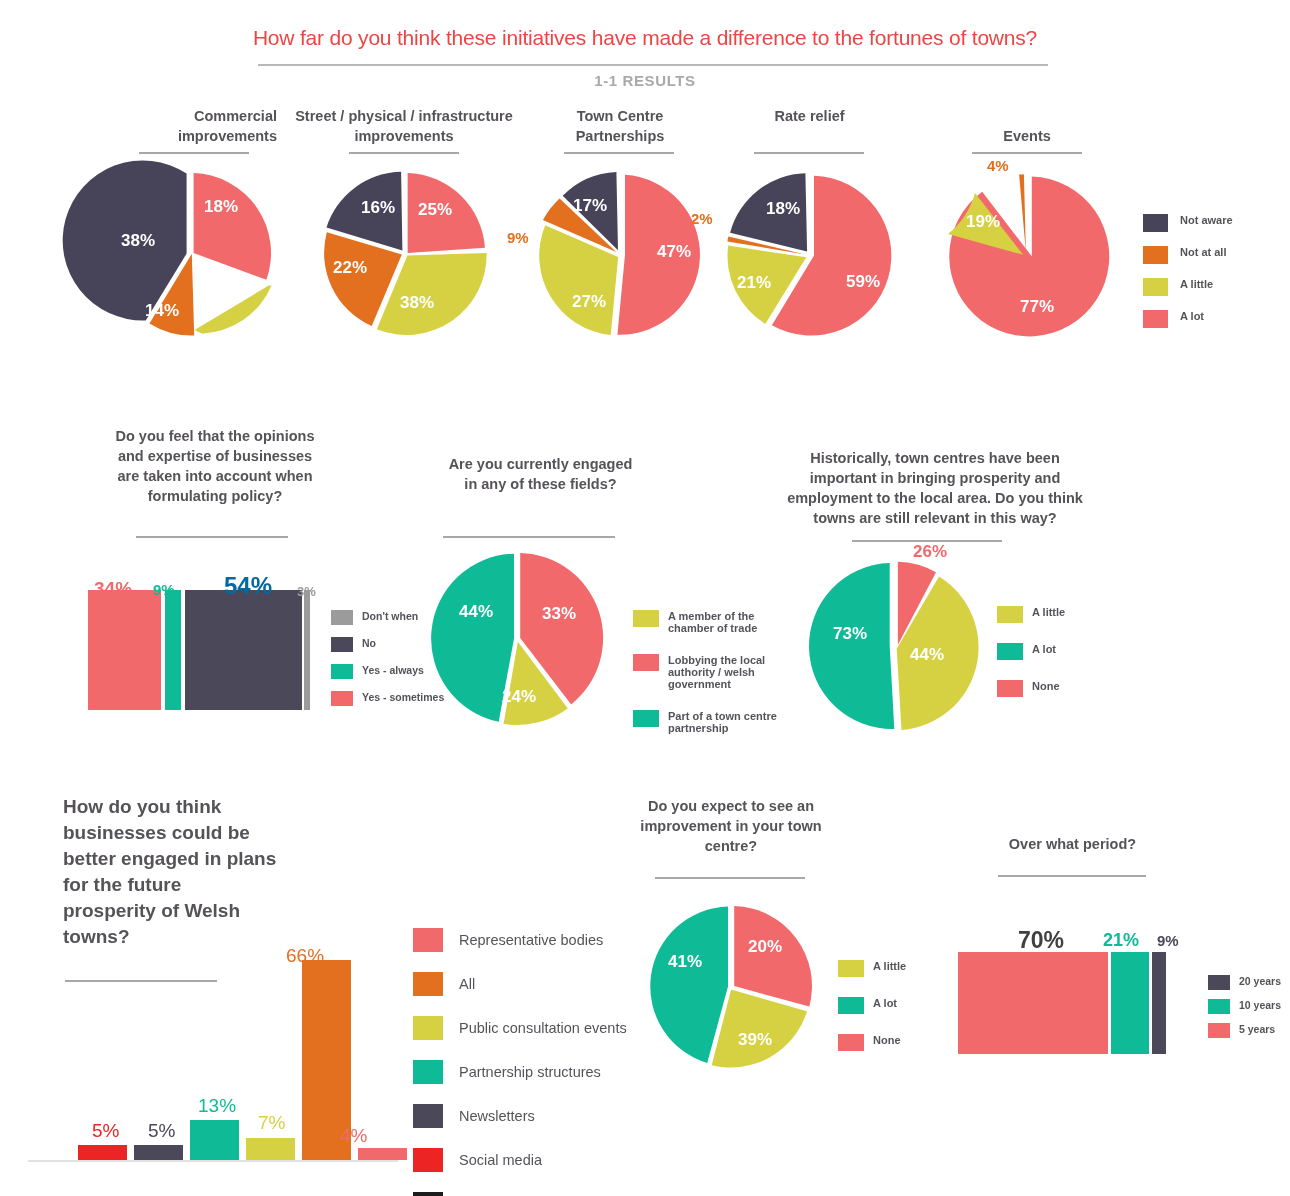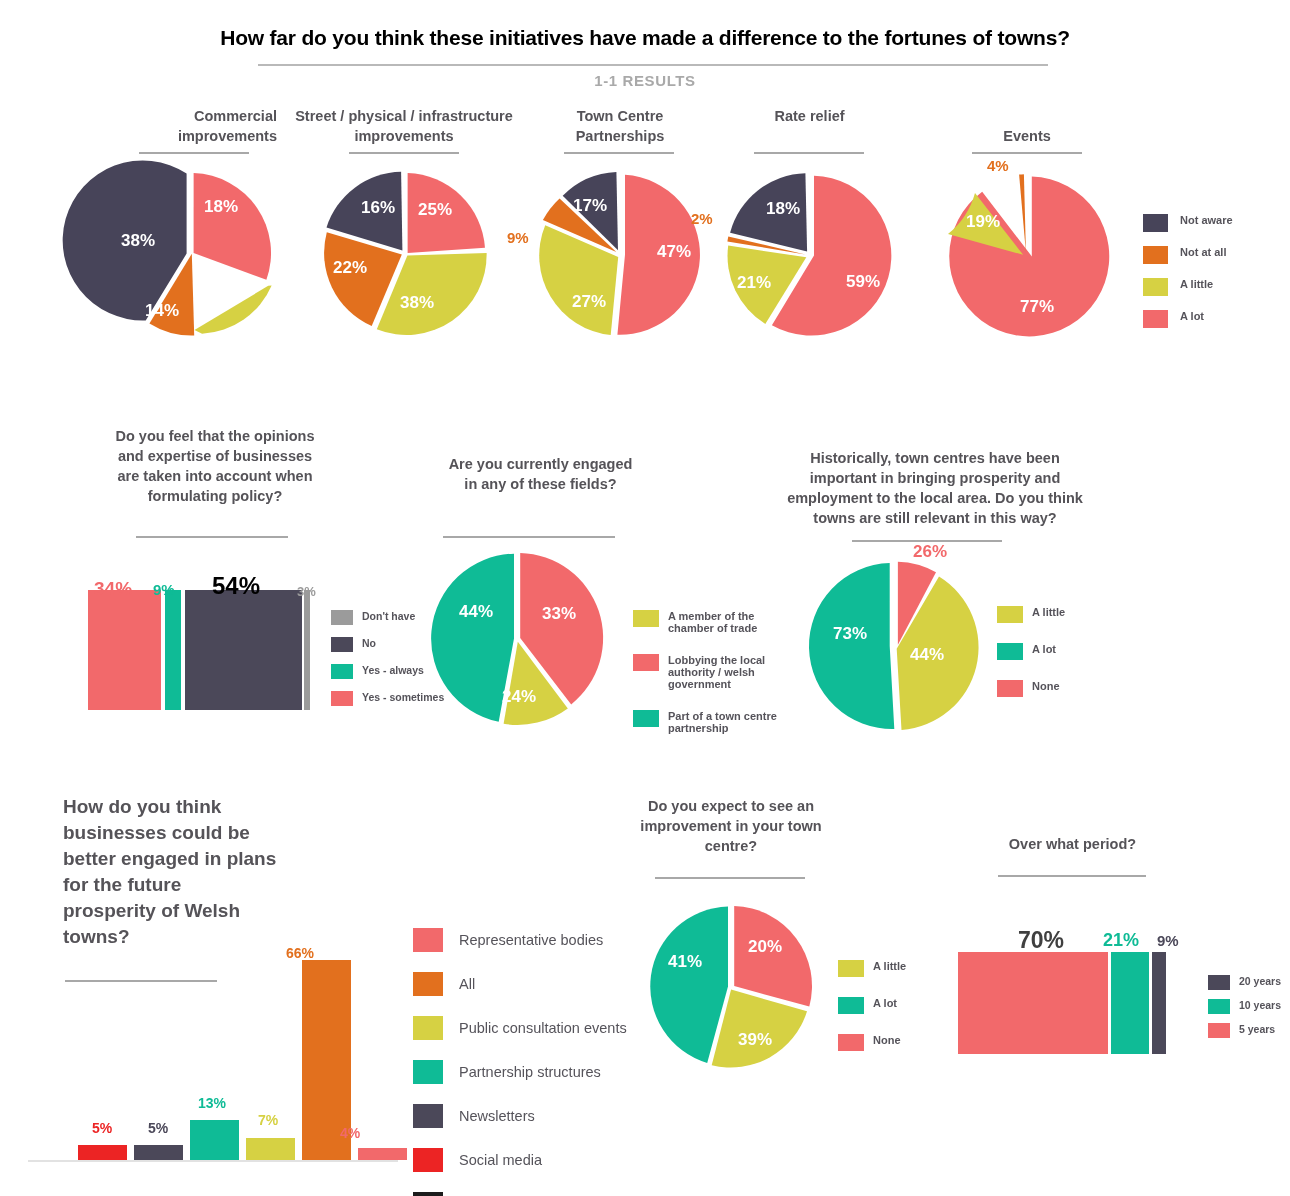--- a/index.html
+++ b/index.html
@@ -6,21 +6,21 @@
   body {
     width:1290px; height:1196px; background:#ffffff;
     font-family:"Liberation Sans", sans-serif;
     color:#4a4a4a; position:relative; overflow:hidden;
   }
   .abs { position:absolute; }
 
   
   #main-title {
     position:absolute; left:0; top:26px; width:1290px;
-    text-align:center; font-size:21px; font-weight:bold; color:#000000;
+    text-align:center; font-size:21px; font-weight:normal; color:#ef4444;
     letter-spacing:-0.2px;
   }
   #title-rule {
     position:absolute; left:258px; top:64px; width:790px; height:2px;
     background:#b9b9b9;
   }
   #results-label {
     position:absolute; left:0; top:72px; width:1290px; text-align:center;
     font-size:15px; font-weight:bold; color:#a9a9a9; letter-spacing:0.6px;
   }
@@ -57,21 +57,21 @@
   .legend.mid2 .lg-sw { width:26px; height:17px; flex:0 0 26px; }
   .legend.mid2 .lg-tx { font-size:11px; }
   .legend.top .lg-row { margin-bottom:14px; }
   .legend.top .lg-sw { width:25px; height:18px; flex:0 0 25px; margin-right:12px; }
   .legend.top .lg-tx { font-size:11px; }
 
   
   .hbar-seg { position:absolute; bottom:0; }
   .hbar-lbl { position:absolute; font-weight:bold; white-space:nowrap; }
   .vbar { position:absolute; bottom:0; }
-  .vbar-lbl { position:absolute; font-size:14px; font-weight:bold; white-space:nowrap; }
+  .vbar-lbl { position:absolute; font-size:19px; font-weight:normal; white-space:nowrap; }
   .axis-line { position:absolute; height:2px; background:#e2e2e2; }
 </style>
 </head>
 <body>
 
 <div id="main-title">How far do you think these initiatives have made a difference to the fortunes of towns?</div>
 <div id="title-rule"></div>
 <div id="results-label">1-1 RESULTS</div>
 
 <div class="ch-title" style="left:112px; top:106px; width:165px;text-align:right;">Commercial improvements</div>
@@ -180,27 +180,27 @@
 <div class="ch-rule" style="left:136px; top:536px; width:152px;"></div>
 
 <div class="abs" style="left:88px; top:588px; width:230px; height:122px;">
   <div class="hbar-seg" style="left:0px; width:73px; height:120px; background:#F2696B;"></div>
   <div class="hbar-seg" style="left:77px; width:16px; height:120px; background:#0FBB96;"></div>
   <div class="hbar-seg" style="left:97px; width:117px; height:120px; background:#4B4859;"></div>
   <div class="hbar-seg" style="left:216px; width:6px; height:120px; background:#9b9b9b;"></div>
 </div>
 <div class="hbar-lbl" style="left:94px; top:578px; font-size:19px; color:#F2696B;">34%</div>
 <div class="hbar-lbl" style="left:153px; top:581px; font-size:15px; color:#0FBB96;">9%</div>
-<div class="hbar-lbl" style="left:212px; top:572px; font-size:24px; color:#000000;">54%</div>
+<div class="hbar-lbl" style="left:224px; top:572px; font-size:24px; color:#0369a1;">54%</div>
 <div class="hbar-lbl" style="left:297px; top:584px; font-size:13px; color:#9b9b9b;">3%</div>
 
 <div class="legend mid" style="left:331px; top:610px;">
   <div class="lg-row">
     <div class="lg-sw" style="background:#9b9b9b;"></div>
-    <div class="lg-tx">Don't have</div>
+    <div class="lg-tx">Don't when</div>
   </div>
   <div class="lg-row">
     <div class="lg-sw" style="background:#4B4859;"></div>
     <div class="lg-tx">No</div>
   </div>
   <div class="lg-row">
     <div class="lg-sw" style="background:#0FBB96;"></div>
     <div class="lg-tx">Yes - always</div>
   </div>
   <div class="lg-row">

